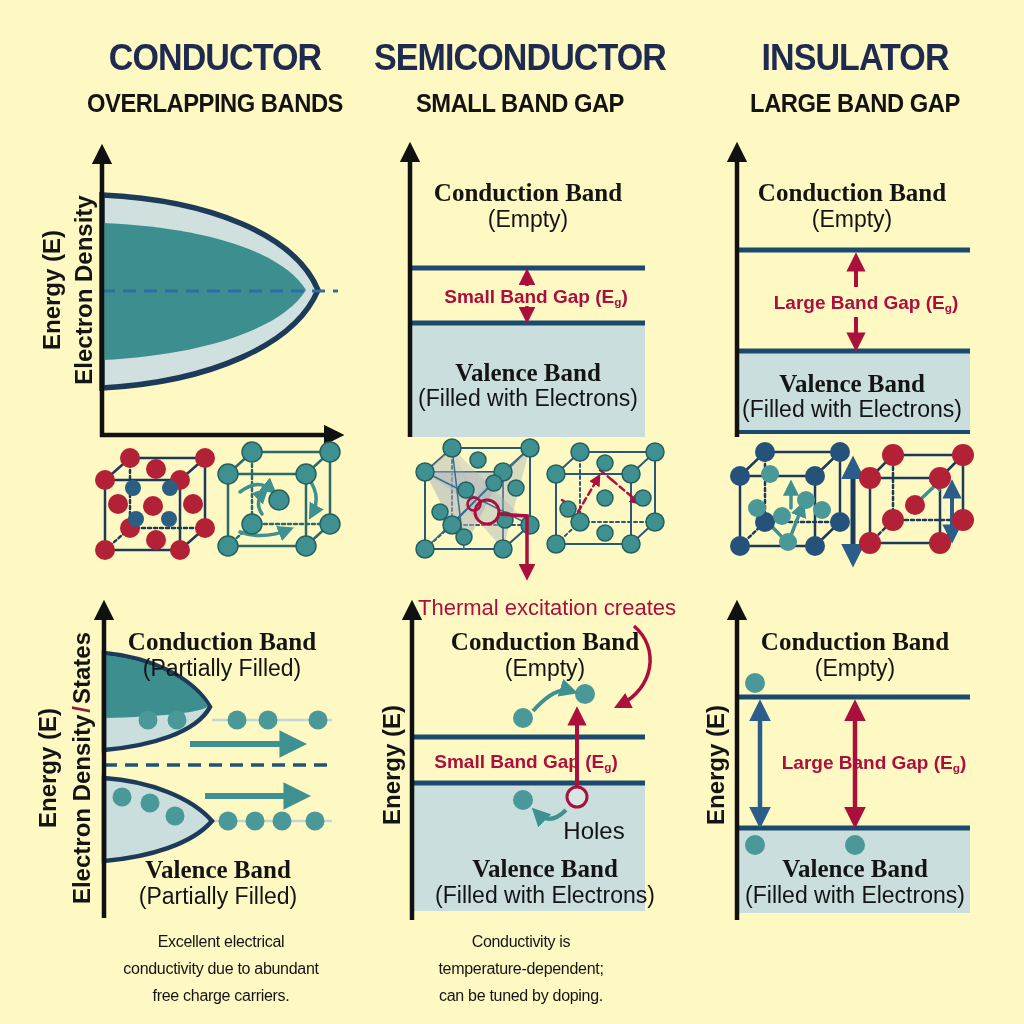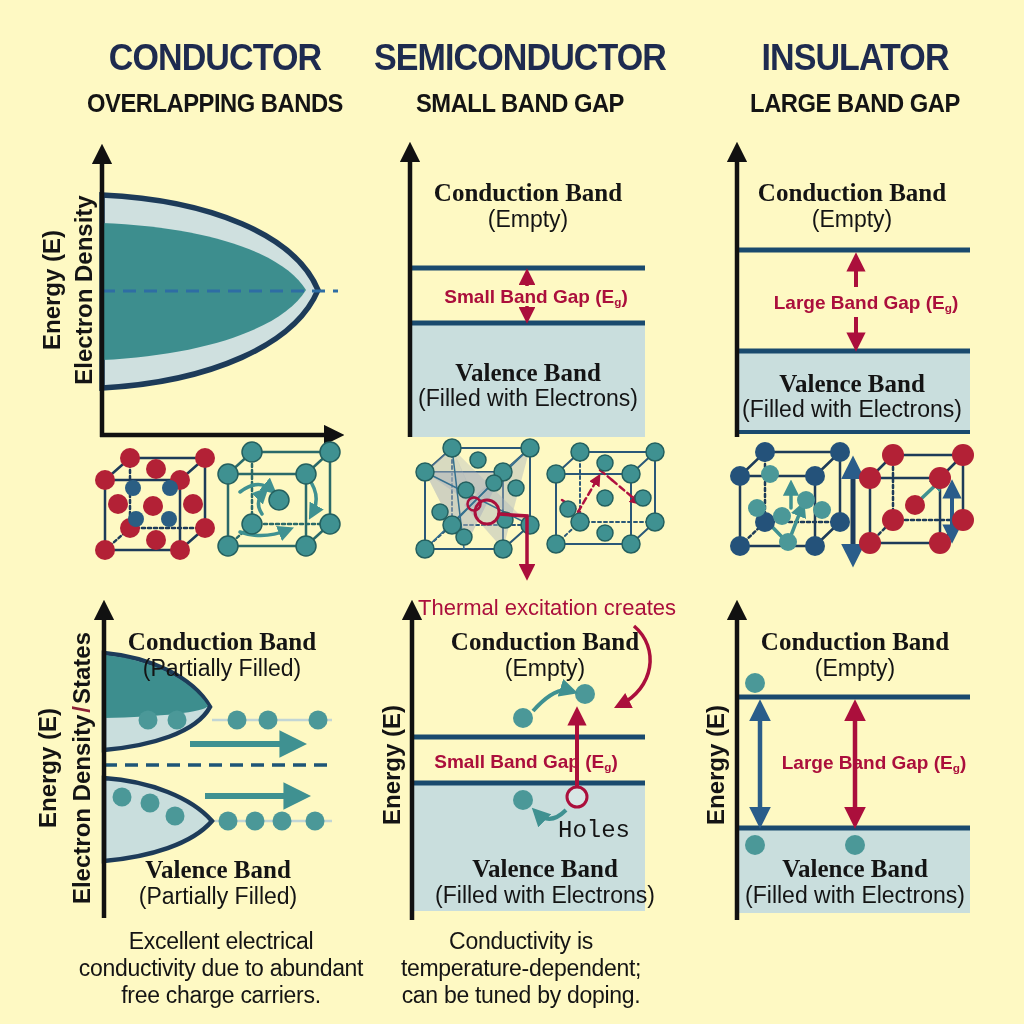--- a/index.html
+++ b/index.html
@@ -12,23 +12,23 @@
   .title{font-size:37px;font-weight:bold;color:#1e2b4f;letter-spacing:-1px;
          transform:translate(-50%,-50%) scaleX(0.92);}
   .subtitle{font-size:25px;font-weight:bold;color:#141414;letter-spacing:-0.5px;
             transform:translate(-50%,-50%) scaleX(0.95);}
   .lbl{font-size:25px;font-weight:bold;font-family:Liberation Serif, serif;}
   .st{font-size:23px;text-align:right;}
   .gap{font-size:19px;font-weight:bold;color:#ab0f3c;margin-left:8px;}
   .gap .sub{font-size:0.62em;position:relative;top:0.24em;}
   .axis-lbl{font-size:24px;font-weight:bold;}
   .annot{font-size:22px;color:#ab0f3c;}
-  .holes{font-size:24px;font-family:Liberation Mono, monospace;}
+  .holes{font-size:24px;}
   .cap{position:absolute;transform:translateX(-50%);text-align:center;
-       font-size:23px;line-height:27px;color:#141414;letter-spacing:-0.3px;}
+       font-size:16px;line-height:27px;color:#141414;letter-spacing:-0.3px;}
   .slash{color:#8d2136;padding:0 2px;}
 </style>
 </head>
 <body>
 
 <div id="canvas">
 
 <svg width="1024" height="1024" viewBox="0 0 1024 1024">
   <defs>
     <marker id="ah-black" viewBox="0 0 10 10" refX="6" refY="5" markerWidth="4.6" markerHeight="4.6" orient="auto-start-reverse">

